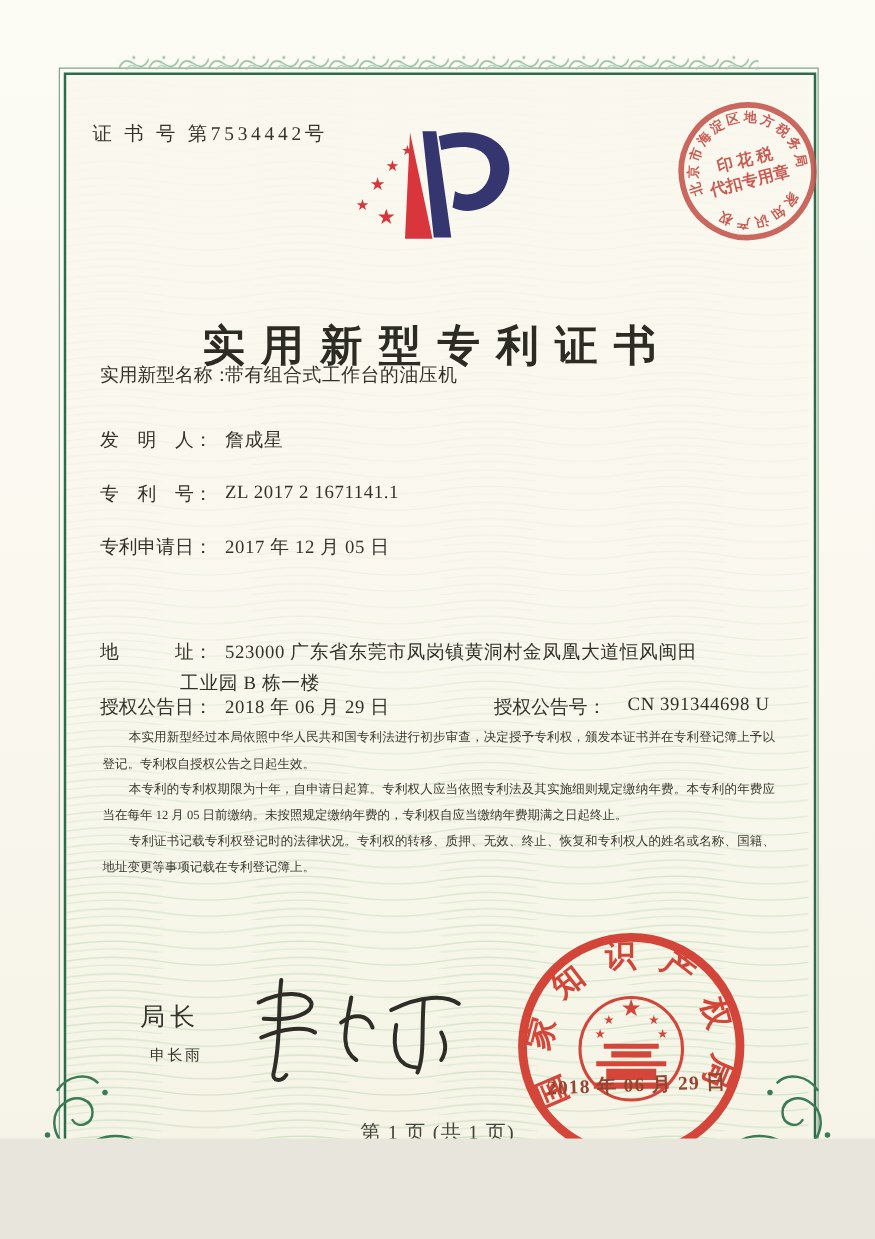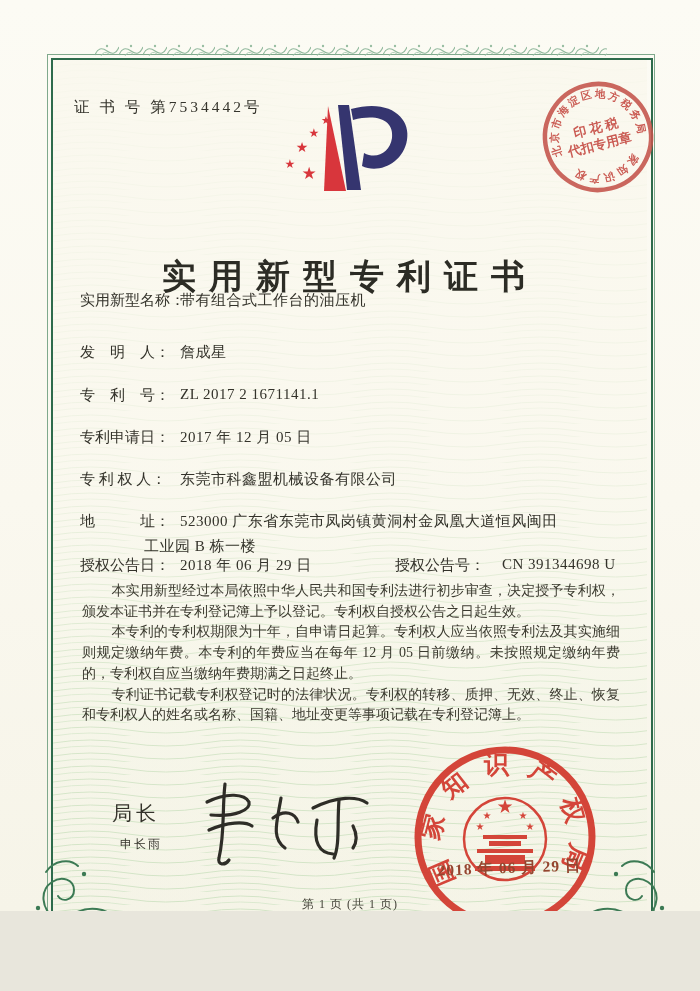--- a/index.html
+++ b/index.html
@@ -25,32 +25,32 @@
   .logo{position:absolute;left:278px;top:94px;width:150px;height:110px;}
   .title{position:absolute;left:0;right:0;top:206px;text-align:center;font-size:34px;
          font-weight:600;letter-spacing:13px;color:#2c2c25;margin-top:48px;}
   .frow{position:absolute;left:80px;width:545px;font-size:15px;color:#33322a;}
   .frow .lab{display:inline-block;width:100px;white-space:pre;vertical-align:top;}
   .frow .val{display:inline-block;vertical-align:top;letter-spacing:.5px;}
   .addr2{margin-left:64px;margin-top:6px;letter-spacing:.5px;}
   .grant-right{position:absolute;left:315px;top:0;white-space:nowrap;}
   .grant-right .lab{width:auto;margin-right:17px;}
   .paras{position:absolute;left:82px;top:581px;width:538px;}
-  .paras p{margin:0;font-size:14px;line-height:20.7px;text-align:justify;
+  .paras p{margin:0;font-size:10px;line-height:20.7px;text-align:justify;
            text-indent:2.1em;color:#3b3a2f;}
   .sig-role{position:absolute;left:112px;top:800px;font-size:20px;color:#34332b;letter-spacing:4px;}
   .sig-name{position:absolute;left:120px;top:836px;font-size:12px;color:#34332b;letter-spacing:2px;}
   .sig-script{position:absolute;left:195px;top:770px;width:190px;height:102px;}
   .office-seal{position:absolute;left:403px;top:735px;width:204px;height:204px;opacity:.94;}
   .seal-date{position:absolute;left:412px;top:858px;width:195px;text-align:center;
              font-size:15.5px;font-weight:600;color:#94452f;letter-spacing:1px;
              transform:rotate(-2deg);}
   .tax-stamp{position:absolute;left:523px;top:62px;width:150px;height:150px;
              transform:rotate(-14deg);opacity:.88;}
-  .footer{position:absolute;left:0;right:0;top:896px;text-align:center;font-size:12px;
+  .footer{position:absolute;left:0;right:0;top:896px;text-align:center;font-size:16px;
           color:#45443a;letter-spacing:1px;}
 </style>
 </head>
 <body>
 
 <div class="page">
 
   <div class="interior">
     <svg width="594" height="870">
       <defs>
@@ -140,23 +140,20 @@
     <span class="lab">发　明　人：</span><span class="val">詹成星</span>
   </div>
   <div class="frow" style="top:291px">
     <span class="lab">实用新型名称：</span><span class="val">带有组合式工作台的油压机</span>
   </div>
   <div class="frow" style="top:386px">
     <span class="lab">专　利　号：</span><span class="val">ZL 2017 2 1671141.1</span>
   </div>
   <div class="frow" style="top:428px">
     <span class="lab">专利申请日：</span><span class="val">2017 年 12 月 05 日</span>
-  </div>
-  <div class="frow" style="top:470px">
-    <span class="lab">专 利 权 人：</span><span class="val">东莞市科鑫盟机械设备有限公司</span>
   </div>
   <div class="frow" style="top:512px">
     <span class="lab">地　　　址：</span><span class="val">523000 广东省东莞市凤岗镇黄洞村金凤凰大道恒风闽田</span>
     <div class="addr2">工业园 B 栋一楼</div>
   </div>
   <div class="frow" style="top:556px">
     <span class="lab">授权公告日：</span><span class="val">2018 年 06 月 29 日</span>
     <span class="grant-right">
       <span class="lab">授权公告号：</span><span class="val">CN 391344698 U</span>
     </span>

